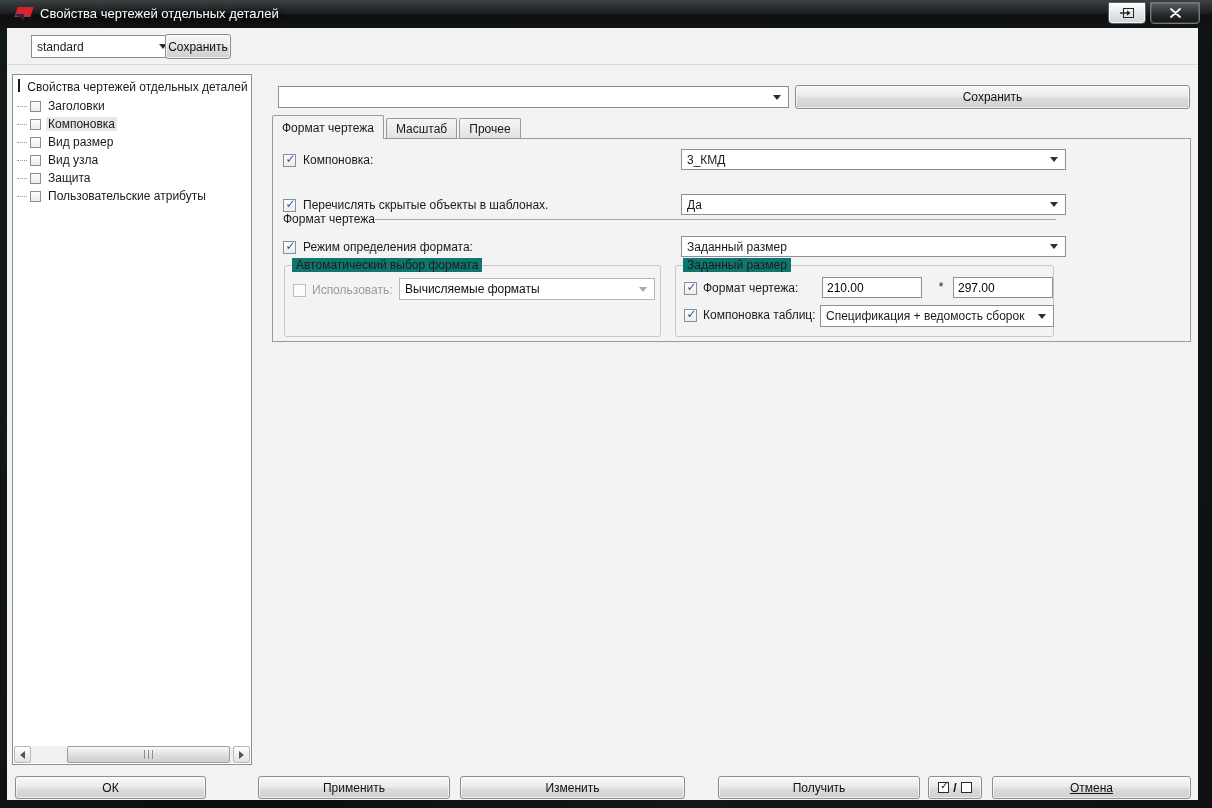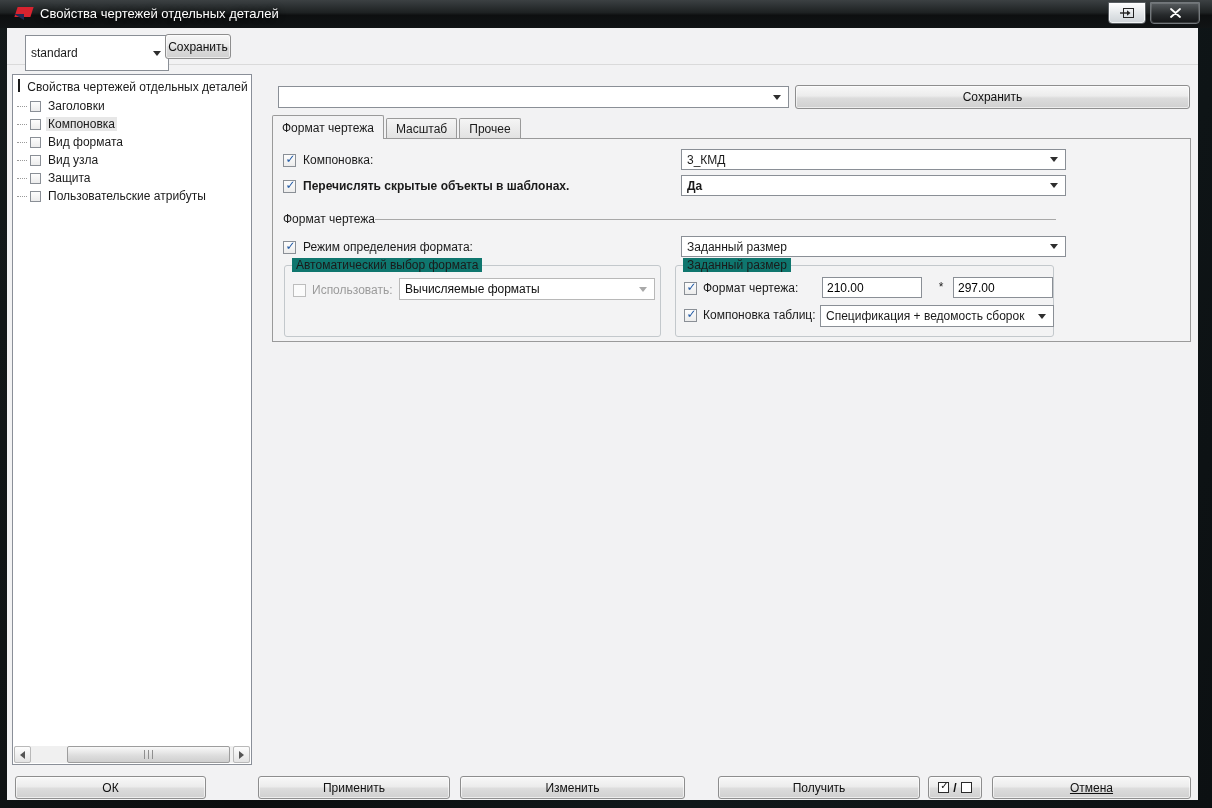--- a/index.html
+++ b/index.html
@@ -37,21 +37,21 @@
 
   .cb { display:inline-block; width:13px; height:13px; background:linear-gradient(180deg,#fdfdfd,#ececec); border:1px solid #8a8f96; position:relative; vertical-align:middle; cursor:default; }
   .cb.checked::after { content:"✓"; position:absolute; left:0; top:-3px; width:13px; text-align:center;
     font:bold 12px "DejaVu Sans",sans-serif; color:#2159a5; }
   .cb.small { width:11px; height:11px; }
   .cb.disabled { border-color:#bdbdbd; background:#fbfbfb; }
   .lbl { vertical-align:middle; }
   .lbl.disabled { color:#9b9b9b; }
 
   
-  .toolbar-combo { left:18px; top:7px; width:144px; height:36px; }
+  .toolbar-combo { left:24px; top:7px; width:144px; height:23px; }
   .toolbar-save { position:absolute; left:158px; top:6px; width:66px; height:25px; }
 
   
   .tree-panel { position:absolute; left:5px; top:46px; width:240px; height:691px; background:#ffffff; border:1px solid #8a8f98; }
   .tree-root { margin:4px 0 2px 5px; height:16px; white-space:nowrap; }
   .root-bar { display:inline-block; width:2px; height:13px; background:#1a1a1a; margin-right:4px; vertical-align:-2px; }
   .tree-item { height:18px; padding-left:4px; white-space:nowrap; display:flex; align-items:center; }
   .connector { display:inline-block; width:10px; height:0; border-bottom:1px dotted #9a9a9a; margin-right:3px; }
   .tree-item .cb { margin-right:5px; }
   .tree-label { padding:0 2px; }
@@ -69,21 +69,21 @@
   .main-save { position:absolute; left:788px; top:57px; width:395px; height:24px; }
 
   .tabs { position:absolute; left:265px; top:87px; height:24px; display:flex; align-items:flex-end; z-index:3; }
   .tab { height:20px; margin-right:2px; margin-bottom:1px; padding:0 9px; display:flex; align-items:center; justify-content:center;
     background:linear-gradient(180deg,#f5f5f5,#e2e2e2); border:1px solid #9a9a9a; border-bottom:none; border-radius:2px 2px 0 0; cursor:default; white-space:nowrap; }
   .tab.active { height:24px; margin-bottom:0; background:#f3f3f4; z-index:4; }
 
   .tabpage { position:absolute; left:265px; top:110px; width:919px; height:204px; background:#f3f3f4; border:1px solid #9a9a9a; z-index:2; }
   .frow { position:absolute; left:10px; right:10px; height:22px; display:flex; align-items:center; }
   .frow .lbl { margin-left:7px; }
-  .frow1 { top:10px; } .frow2 { top:36px;font-weight:bold; } .frow3 { top:97px; }
+  .frow1 { top:10px; } .frow2 { top:55px; } .frow3 { top:97px; }
   .frow .combo { left:398px; top:0; width:385px; height:21px; }
   .sep-row { position:absolute; top:72px; left:10px; right:10px; height:15px; }
   .sep-line { position:absolute; left:92px; top:8px; width:681px; height:1px; background:#a8a8a8; }
 
   .groupbox { position:absolute; top:126px; height:72px; border:1px solid #c3c8cc; border-radius:3px; }
   .group1 { left:11px; width:377px; }
   .group2 { left:402px; width:379px; }
   .legend { position:absolute; top:-8px; left:7px; background:#0f766e; padding:0 4px; white-space:nowrap; }
   .grow { position:absolute; left:0; right:0; height:22px; display:flex; align-items:center; padding-left:8px; }
   .grow .lbl { margin-left:6px; }
@@ -149,21 +149,21 @@
       <span class="tree-label">Заголовки</span>
     </div>
     <div class="tree-item selected">
       <span class="connector"></span>
       <span class="cb small"></span>
       <span class="tree-label">Компоновка</span>
     </div>
     <div class="tree-item">
       <span class="connector"></span>
       <span class="cb small"></span>
-      <span class="tree-label">Вид формата</span>
+      <span class="tree-label">Вид размер</span>
     </div>
     <div class="tree-item">
       <span class="connector"></span>
       <span class="cb small"></span>
       <span class="tree-label">Вид узла</span>
     </div>
     <div class="tree-item">
       <span class="connector"></span>
       <span class="cb small"></span>
       <span class="tree-label">Защита</span>

